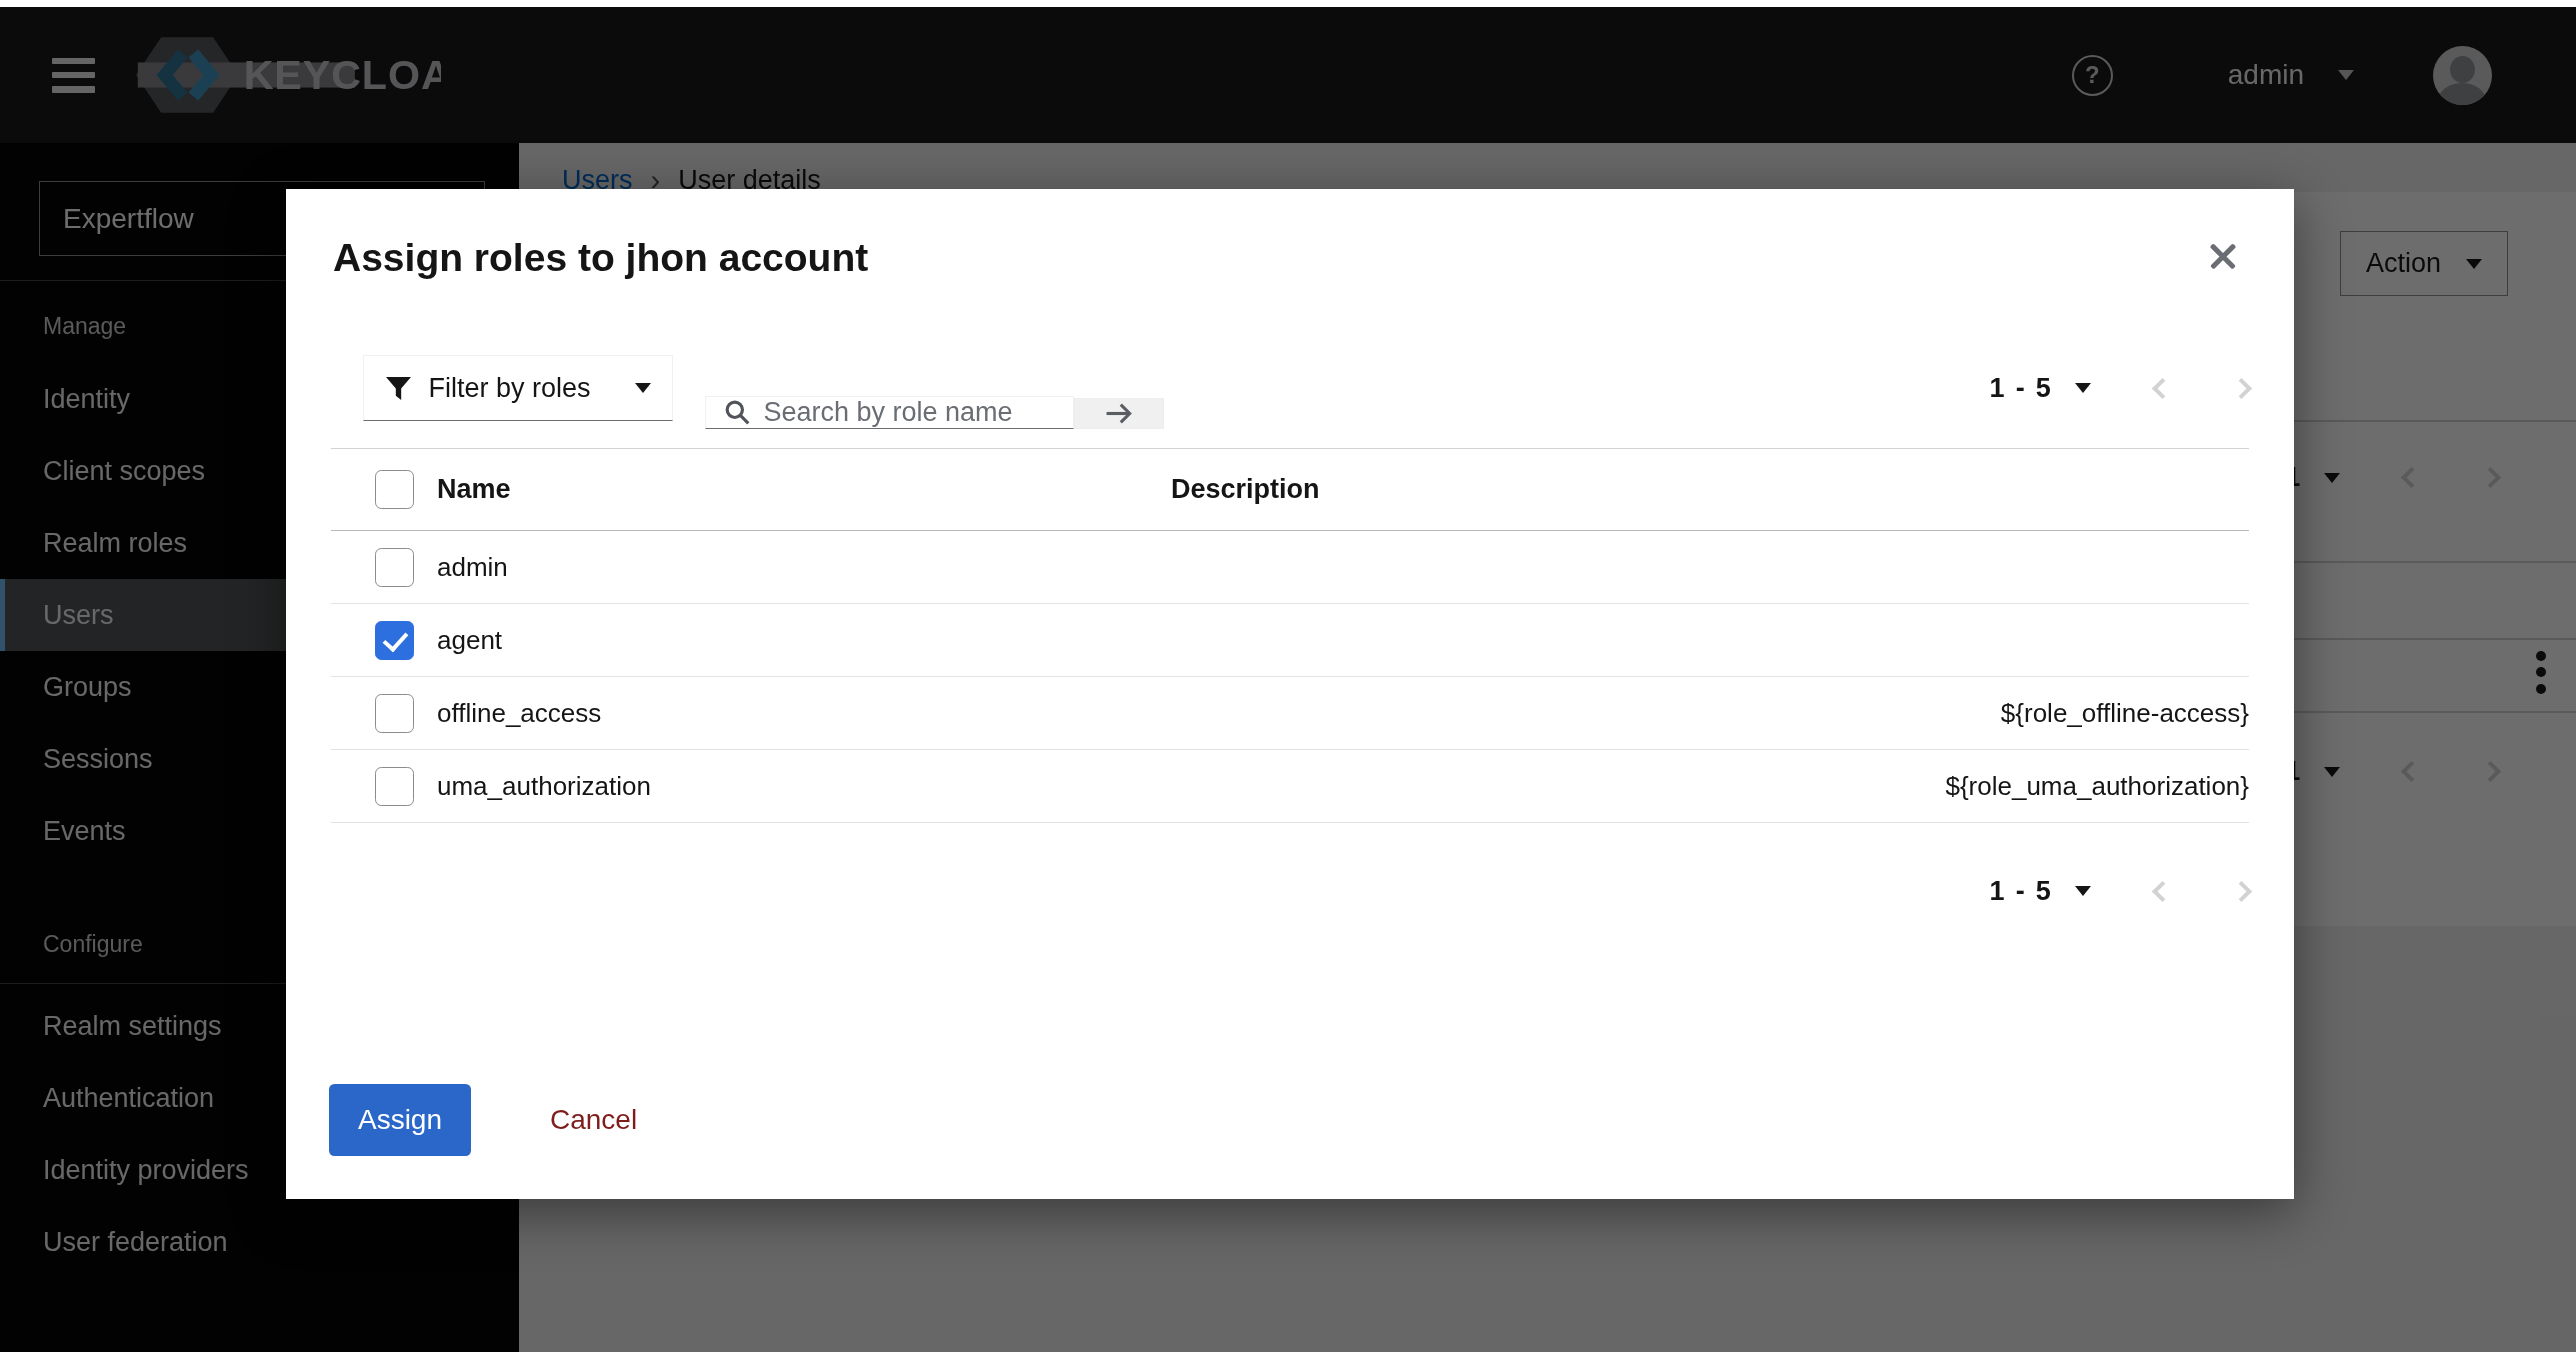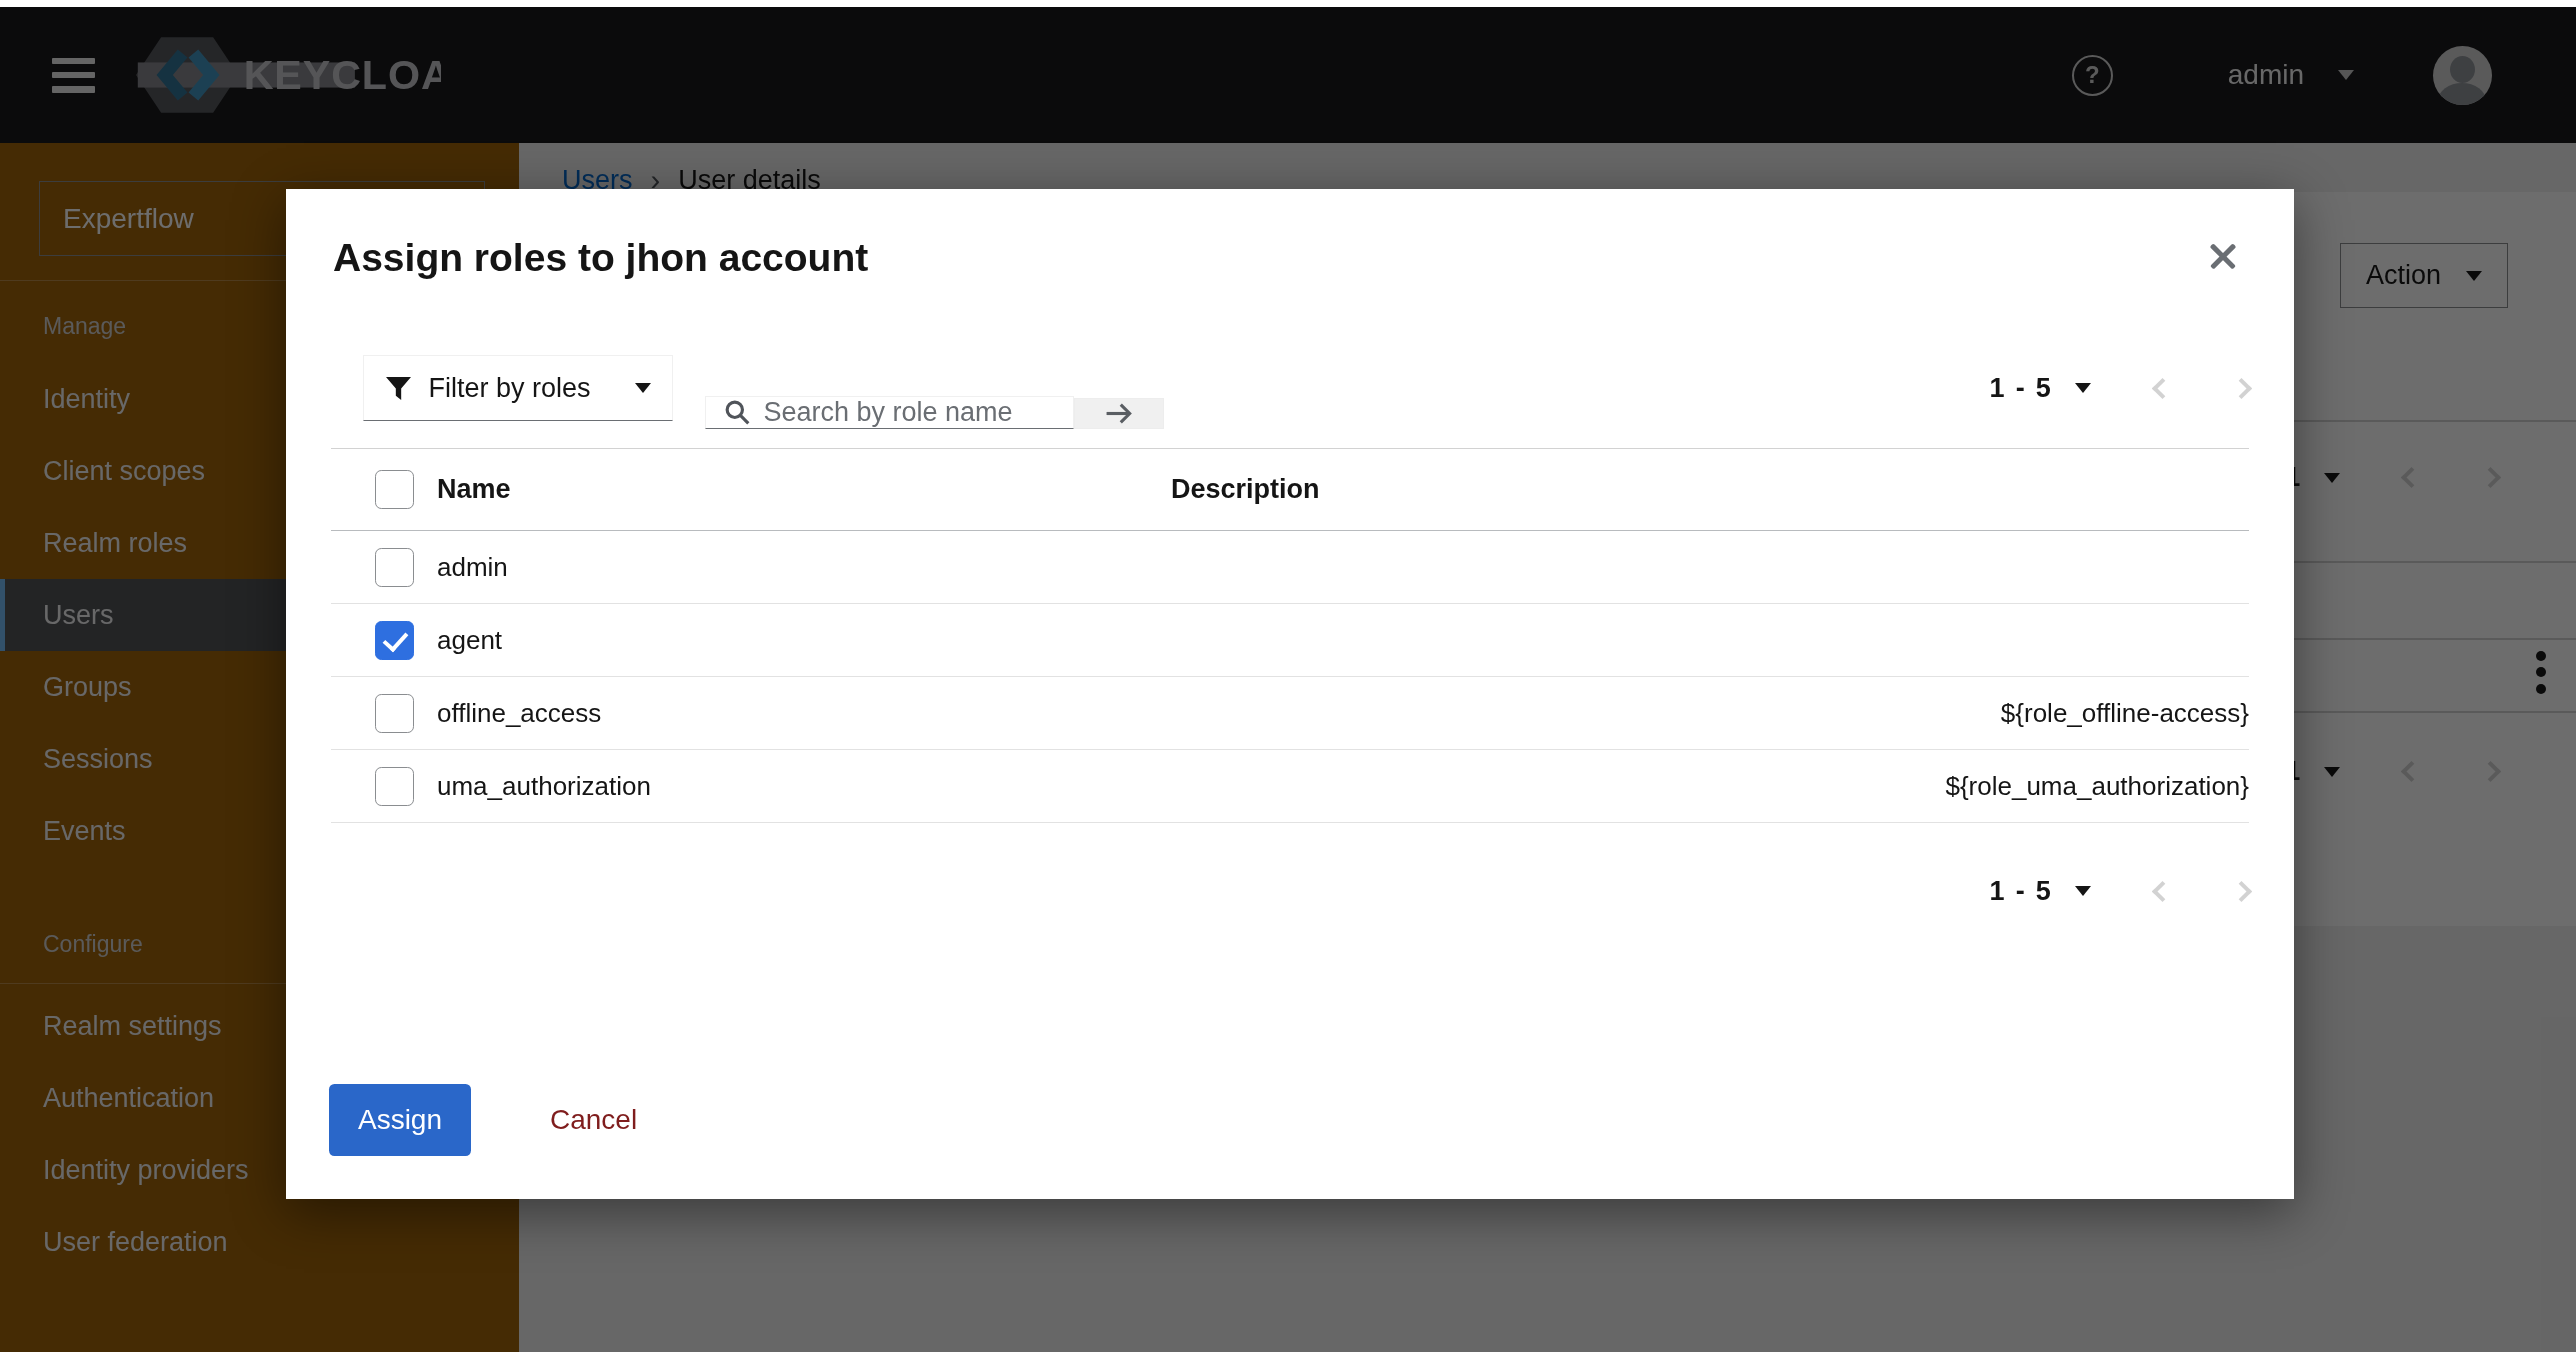--- a/index.html
+++ b/index.html
@@ -19,41 +19,41 @@
   .help-circle { width:41px; height:41px; border:2.7px solid #d2d2d2; border-radius:50%; color:#d2d2d2;
                  display:flex; align-items:center; justify-content:center; font-size:24px; font-weight:bold; }
   .admin-name { margin-left:115px; color:#f2f2f2; font-size:28px; }
   .caret { width:0; height:0; border-left:8px solid transparent; border-right:8px solid transparent; border-top:10px solid #c8c8c8; }
   .admin-caret { margin-left:34px; }
   .avatar { margin-left:79px; width:59px; height:59px; border-radius:50%; background:#d2d2d2; overflow:hidden; position:relative; }
   .avatar .head { position:absolute; left:17px; top:10px; width:25px; height:27px; border-radius:50%; background:#8f949a; }
   .avatar .body { position:absolute; left:5.4px; top:37px; width:48px; height:36px; border-radius:50% 50% 0 0; background:#8f949a; }
 
   
-  .sidebar { position:absolute; top:136px; left:0; width:519px; bottom:0; background:#a16207; }
+  .sidebar { position:absolute; top:136px; left:0; width:519px; bottom:0; background:#000000; }
   .realm-box { position:absolute; top:38px; left:39px; width:446px; height:75px; border:1.8px solid #8a8d90;
                display:flex; align-items:center; padding:0 21.5px 0 23px; color:#fff; font-size:28px; cursor:pointer; }
   .realm-caret { margin-left:auto; border-top-color:#fff; }
   .nav-divider { position:absolute; left:0; right:0; height:0.9px; background:rgba(255,255,255,0.25); }
   .nav-div-1 { top:137px; } .nav-div-2 { top:840px; }
   .section-label { position:absolute; left:0; right:0; padding-left:43px; color:#d2d2d2; font-size:23px; }
   .label-manage { top:170px; } .label-configure { top:788px; }
   .nav-list { position:absolute; left:0; right:0; list-style:none; }
   .nav-manage { top:220px; } .nav-configure { top:847px; }
   .nav-list li { height:72px; display:flex; align-items:center; padding-left:43px; color:#f2f2f4; font-size:27px; cursor:pointer; }
   .nav-list li.active { background:#4f5255; border-left:5.4px solid #73bcf7; padding-left:38px; }
 
   
   .content { position:absolute; top:136px; left:519px; right:0; bottom:0; background:#f0f0f0; }
   .breadcrumb { position:absolute; top:20.6px; left:43px; display:flex; align-items:center; gap:18px; font-size:27px; }
   .breadcrumb .bc-link { color:#0066cc; cursor:pointer; }
   .breadcrumb .bc-sep { color:#4d5258; font-size:29px; }
   .breadcrumb .bc-current { color:#151515; }
   .bg-card { position:absolute; top:49px; left:0; right:0; height:734px; background:#fff; }
-  .action-btn { position:absolute; top:51px; right:68px; height:65px; padding:0 25px; border:1.8px solid #8a8d90;
+  .action-btn { position:absolute; top:39px; right:68px; height:65px; padding:0 25px; border:1.8px solid #8a8d90;
                 background:#fff; display:flex; align-items:center; gap:25px; font-size:27px; color:#151515; cursor:pointer; }
   .action-btn .caret { border-top-color:#151515; }
   .bg-divider { position:absolute; left:0; right:0; height:1.8px; background:#d2d2d2; }
   .bg-d1 { top:228px; } .bg-d2 { top:369px; } .bg-d3 { top:446px; } .bg-d4 { top:519px; }
   .kebab { position:absolute; top:459px; right:29px; width:10.7px; display:flex; flex-direction:column; gap:6.3px; cursor:pointer; }
   .kebab i { width:10px; height:10px; border-radius:50%; background:#151515; }
   .bg-pagination { position:absolute; left:1720px; display:flex; align-items:center; }
   .bg-pag-1 { top:270px; } .bg-pag-2 { top:564px; }
   .pag-range { font-size:27px; font-weight:bold; letter-spacing:1.8px; }
   .pag-caret { margin-left:22.4px; border-top-color:#151515; cursor:pointer; }

